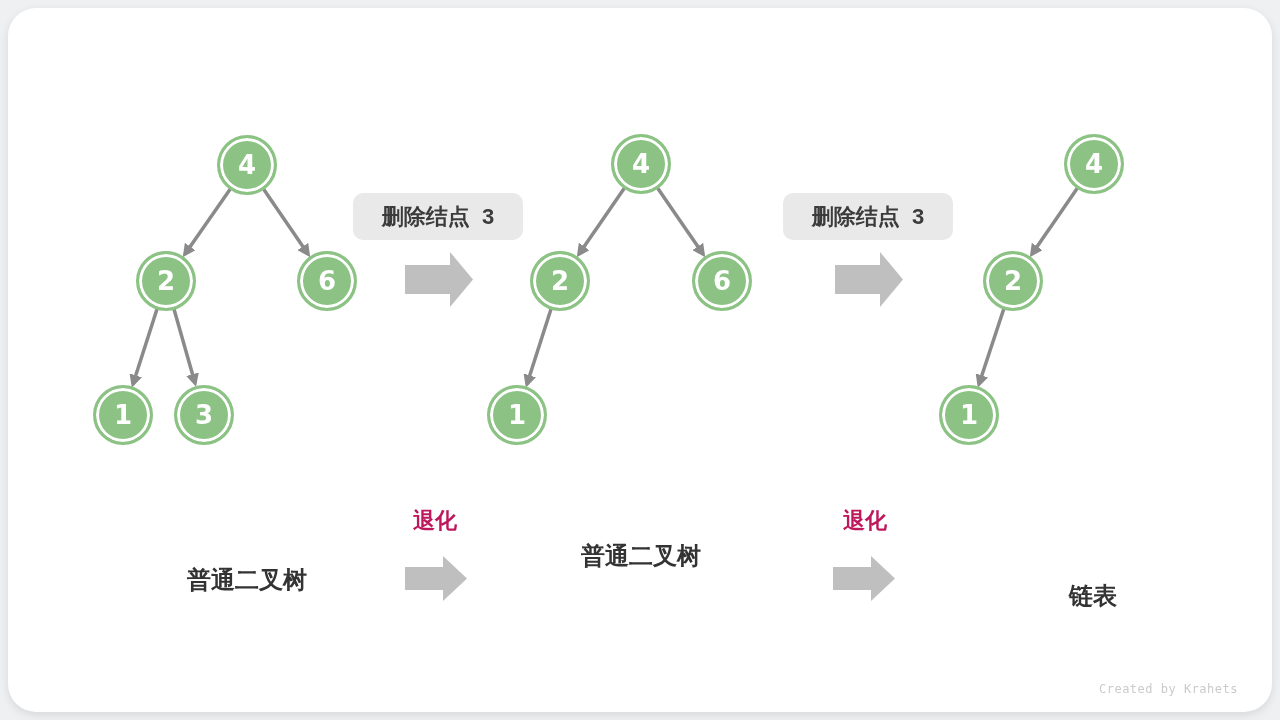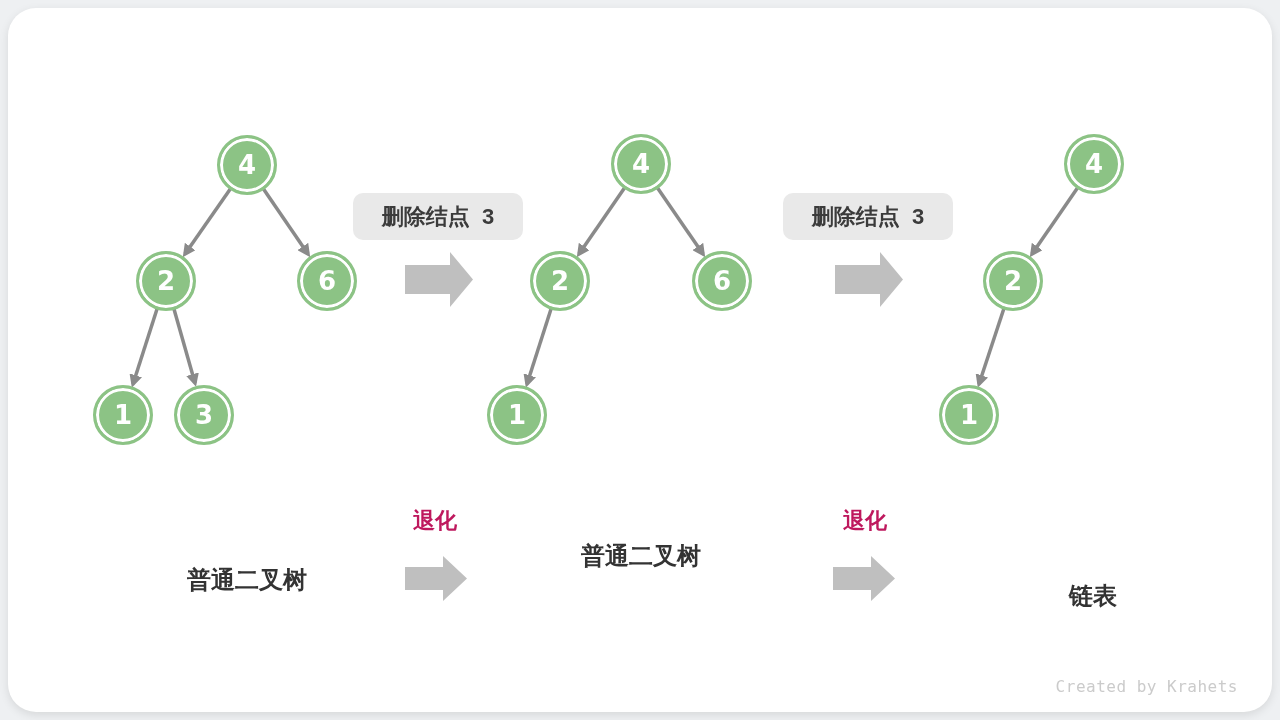--- a/index.html
+++ b/index.html
@@ -31,21 +31,21 @@
   .caption{
     position:absolute;transform:translateX(-50%);font-size:24px;font-weight:bold;
     color:#333333;white-space:nowrap;z-index:3;
   }
   .degrade{
     position:absolute;transform:translateX(-50%);font-size:22px;font-weight:bold;
     color:#be185d;white-space:nowrap;z-index:3;
   }
   .watermark{
     position:absolute;right:42px;bottom:24px;z-index:3;
-    font-family:"DejaVu Sans Mono", monospace;font-size:16px;letter-spacing:0.5px;
+    font-family:"DejaVu Sans Mono", monospace;font-size:12px;letter-spacing:0.5px;
     color:#cbcbcb;
   }
 </style>
 </head>
 <body>
 
 <div class="card"></div>
 
 <div class="stage">
 

